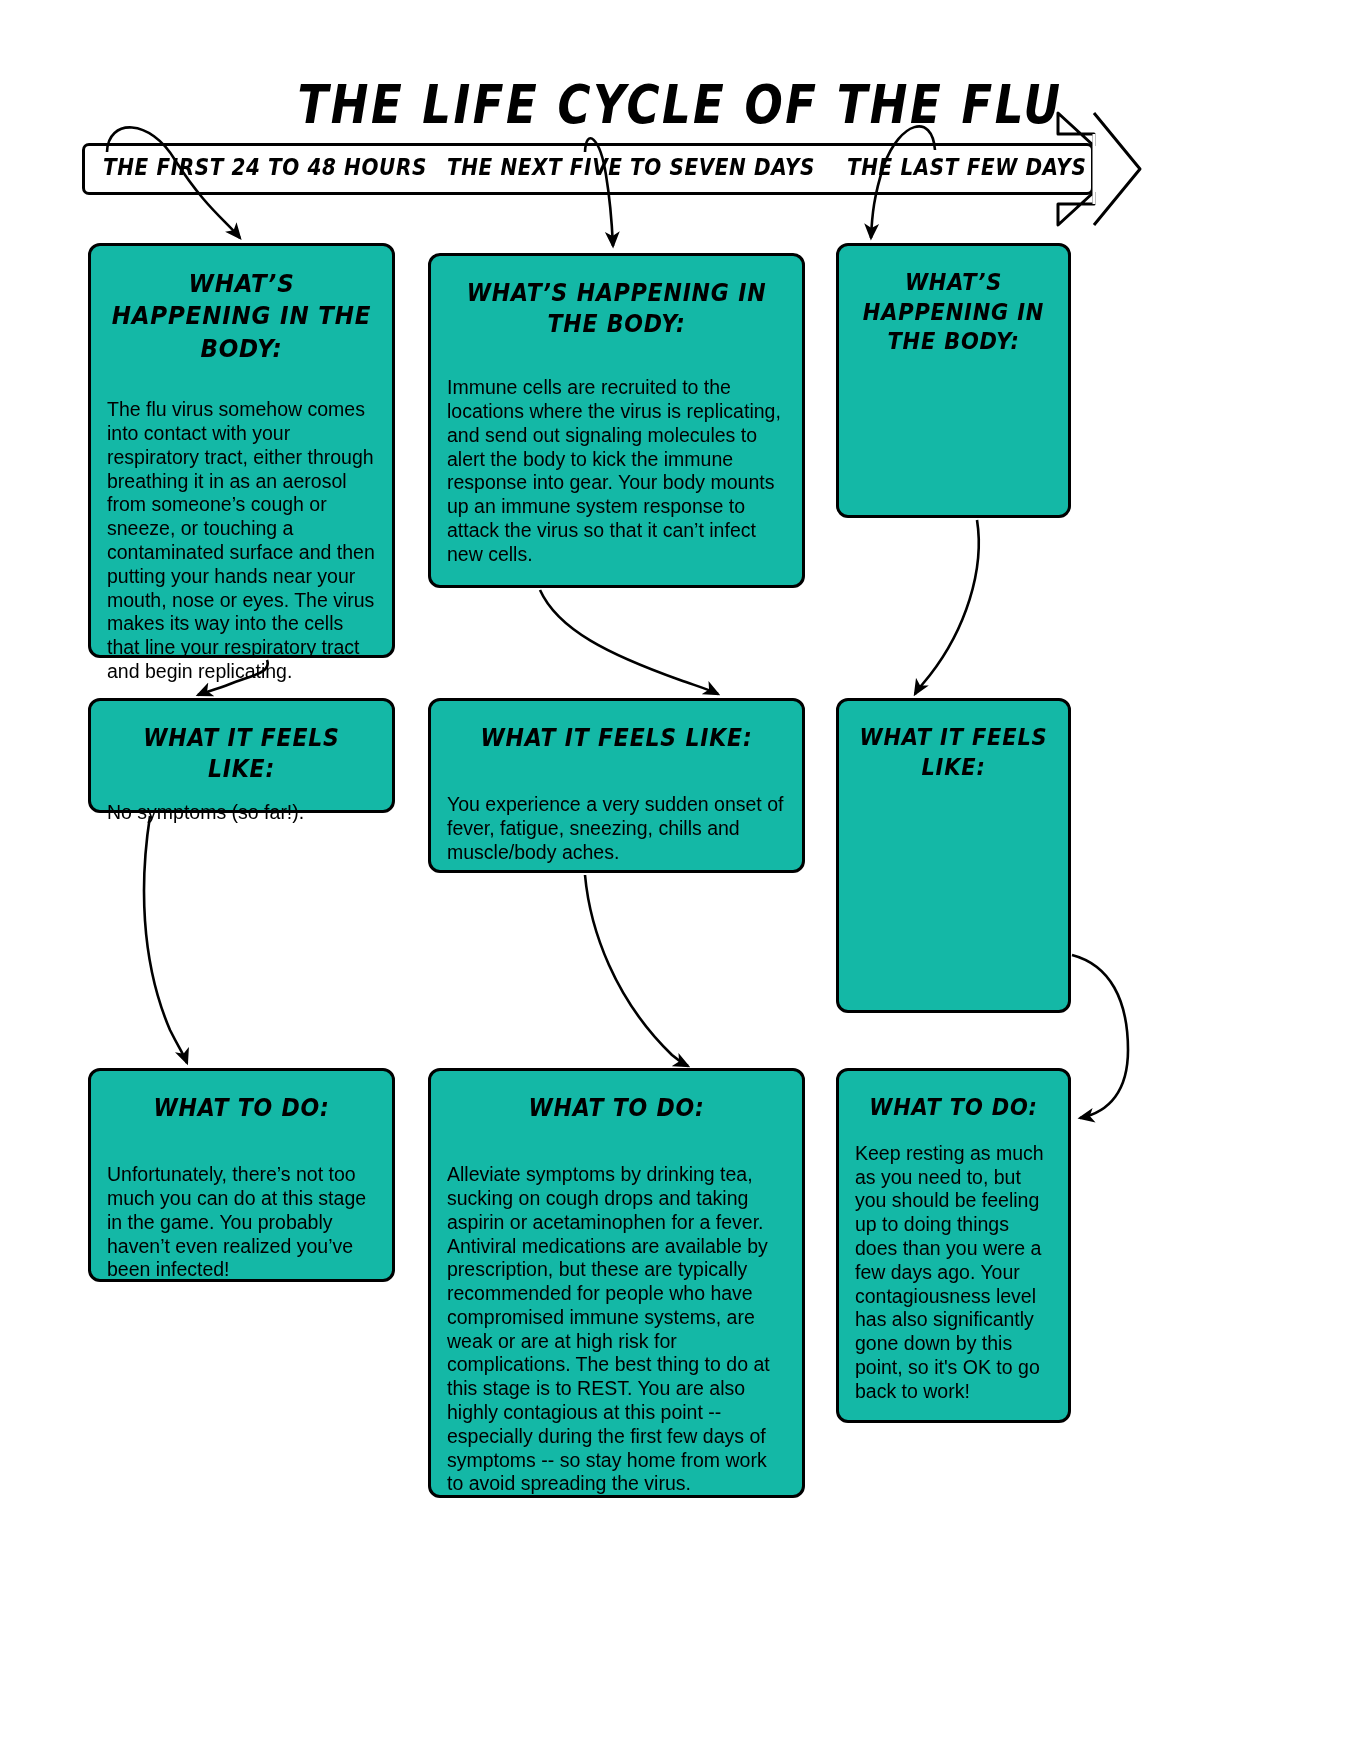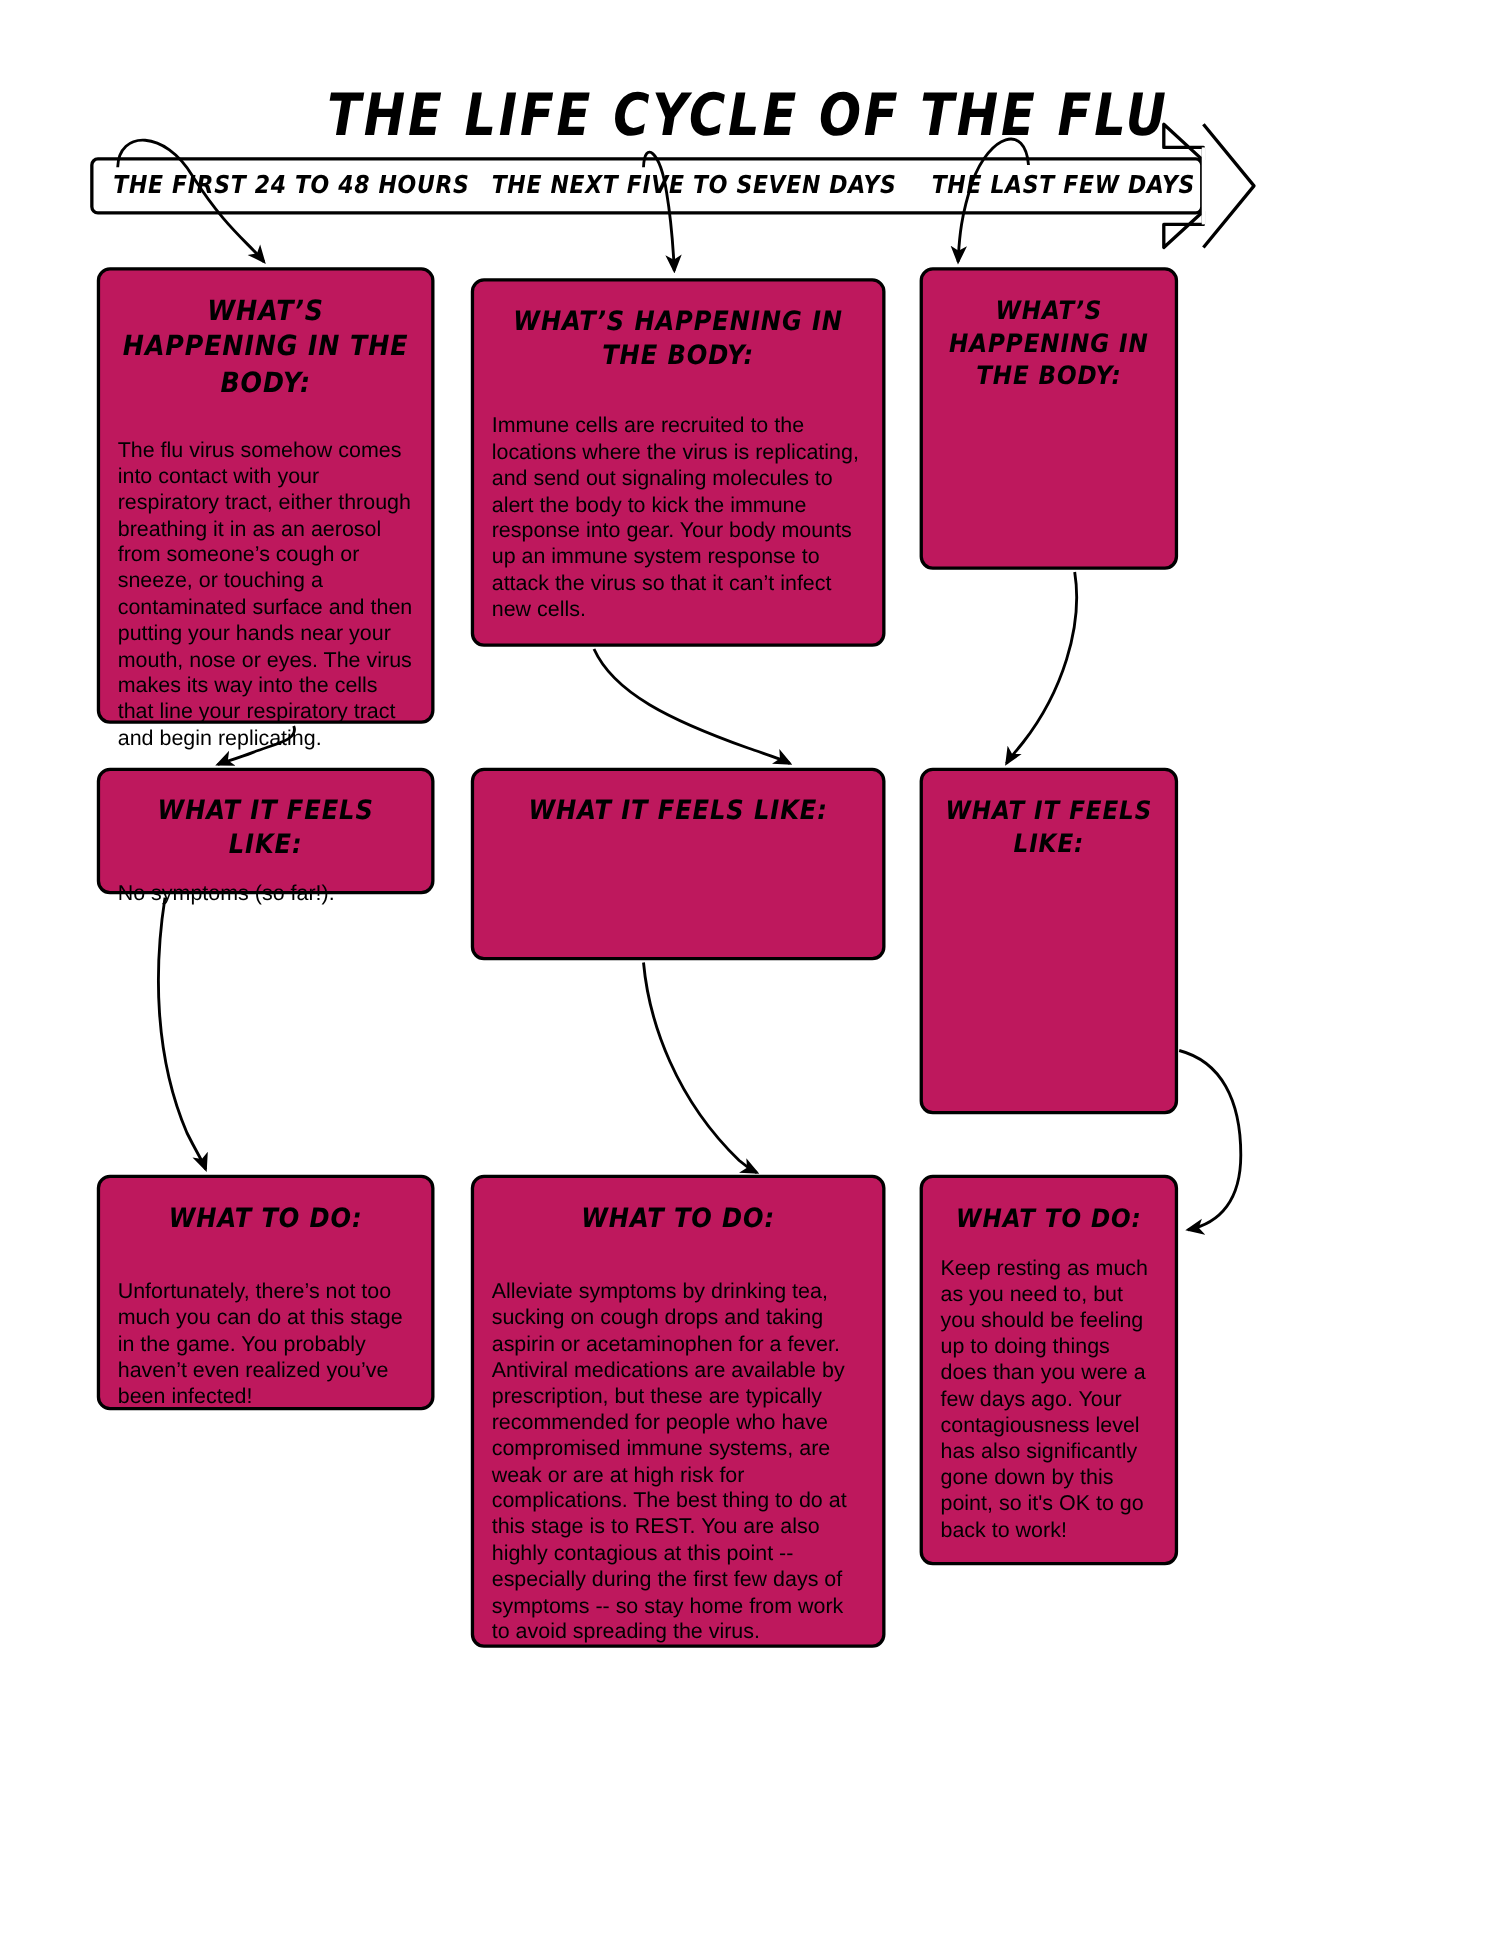--- a/index.html
+++ b/index.html
@@ -60,21 +60,21 @@
   #timeline-label-0 { left: 103px; }
   #timeline-label-1 { left: 447px; }
   #timeline-label-2 { left: 847px; }
 
   
   .card {
     position: absolute;
     border: 3px solid #000;
     border-radius: 12px;
     box-sizing: border-box;
-    background: #be185d;
+    background: #14b8a6;
     padding: 16px 16px 14px 16px;
   }
   .card-heading {
     font-family: "DejaVu Sans", sans-serif;
     font-weight: bold;
     font-style: italic;
     font-size: 22px;
     letter-spacing: 0.8px;
     line-height: 1.28;
     text-align: center;
@@ -148,20 +148,21 @@
   <div class="card-body">Unfortunately, there’s not too much you can do at this stage in the game. You probably haven’t even realized you’ve been infected!</div>
 </div>
 
 <div class="card" id="card-c2-body">
   <div class="card-heading">WHAT’S HAPPENING IN THE BODY:</div>
   <div class="card-body">Immune cells are recruited to the locations where the virus is replicating, and send out signaling molecules to alert the body to kick the immune response into gear. Your body mounts up an immune system response to attack the virus so that it can’t infect new cells.</div>
 </div>
 
 <div class="card" id="card-c2-feels">
   <div class="card-heading">WHAT IT FEELS LIKE:</div>
+  <div class="card-body">You experience a very sudden onset of fever, fatigue, sneezing, chills and muscle/body aches.</div>
 </div>
 
 <div class="card" id="card-c2-todo">
   <div class="card-heading">WHAT TO DO:</div>
   <div class="card-body">Alleviate symptoms by drinking tea, sucking on cough drops and taking aspirin or acetaminophen for a fever. Antiviral medications are available by prescription, but these are typically recommended for people who have compromised immune systems, are weak or are at high risk for complications. The best thing to do at this stage is to REST. You are also highly contagious at this point -- especially during the first few days of symptoms -- so stay home from work to avoid spreading the virus.</div>
 </div>
 
 <div class="card" id="card-c3-body">
   <div class="card-heading">WHAT’S HAPPENING IN THE BODY:</div>
 </div>

